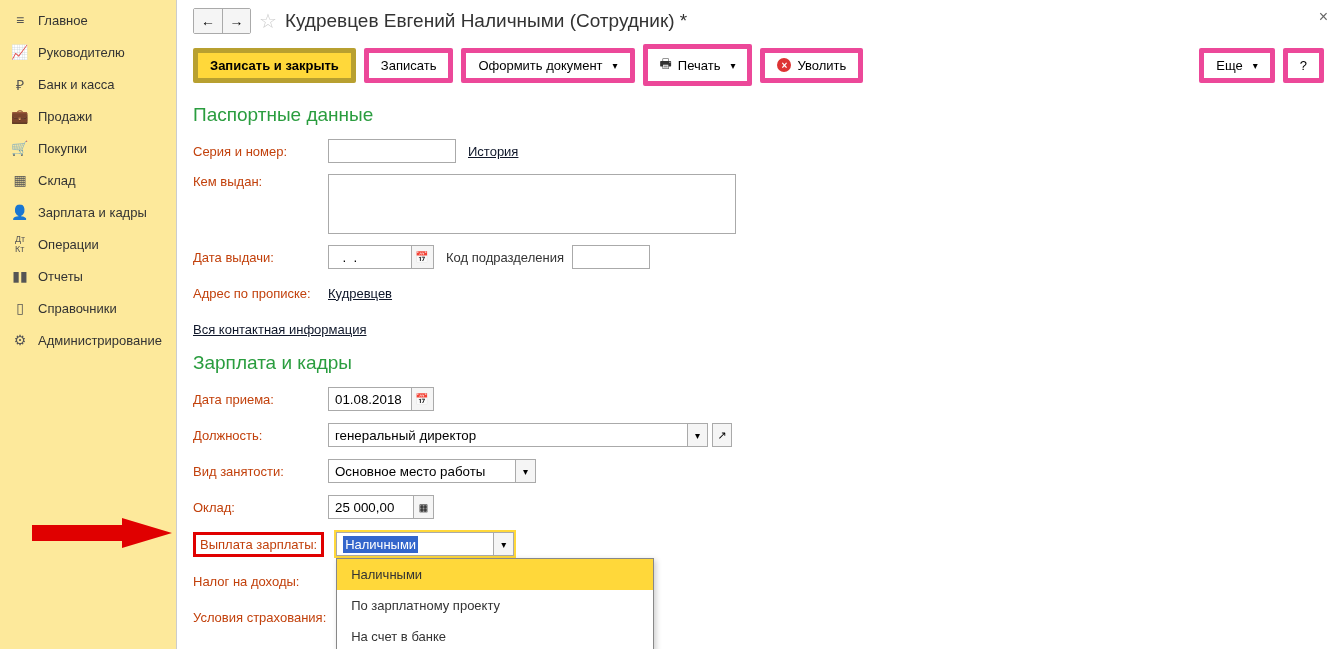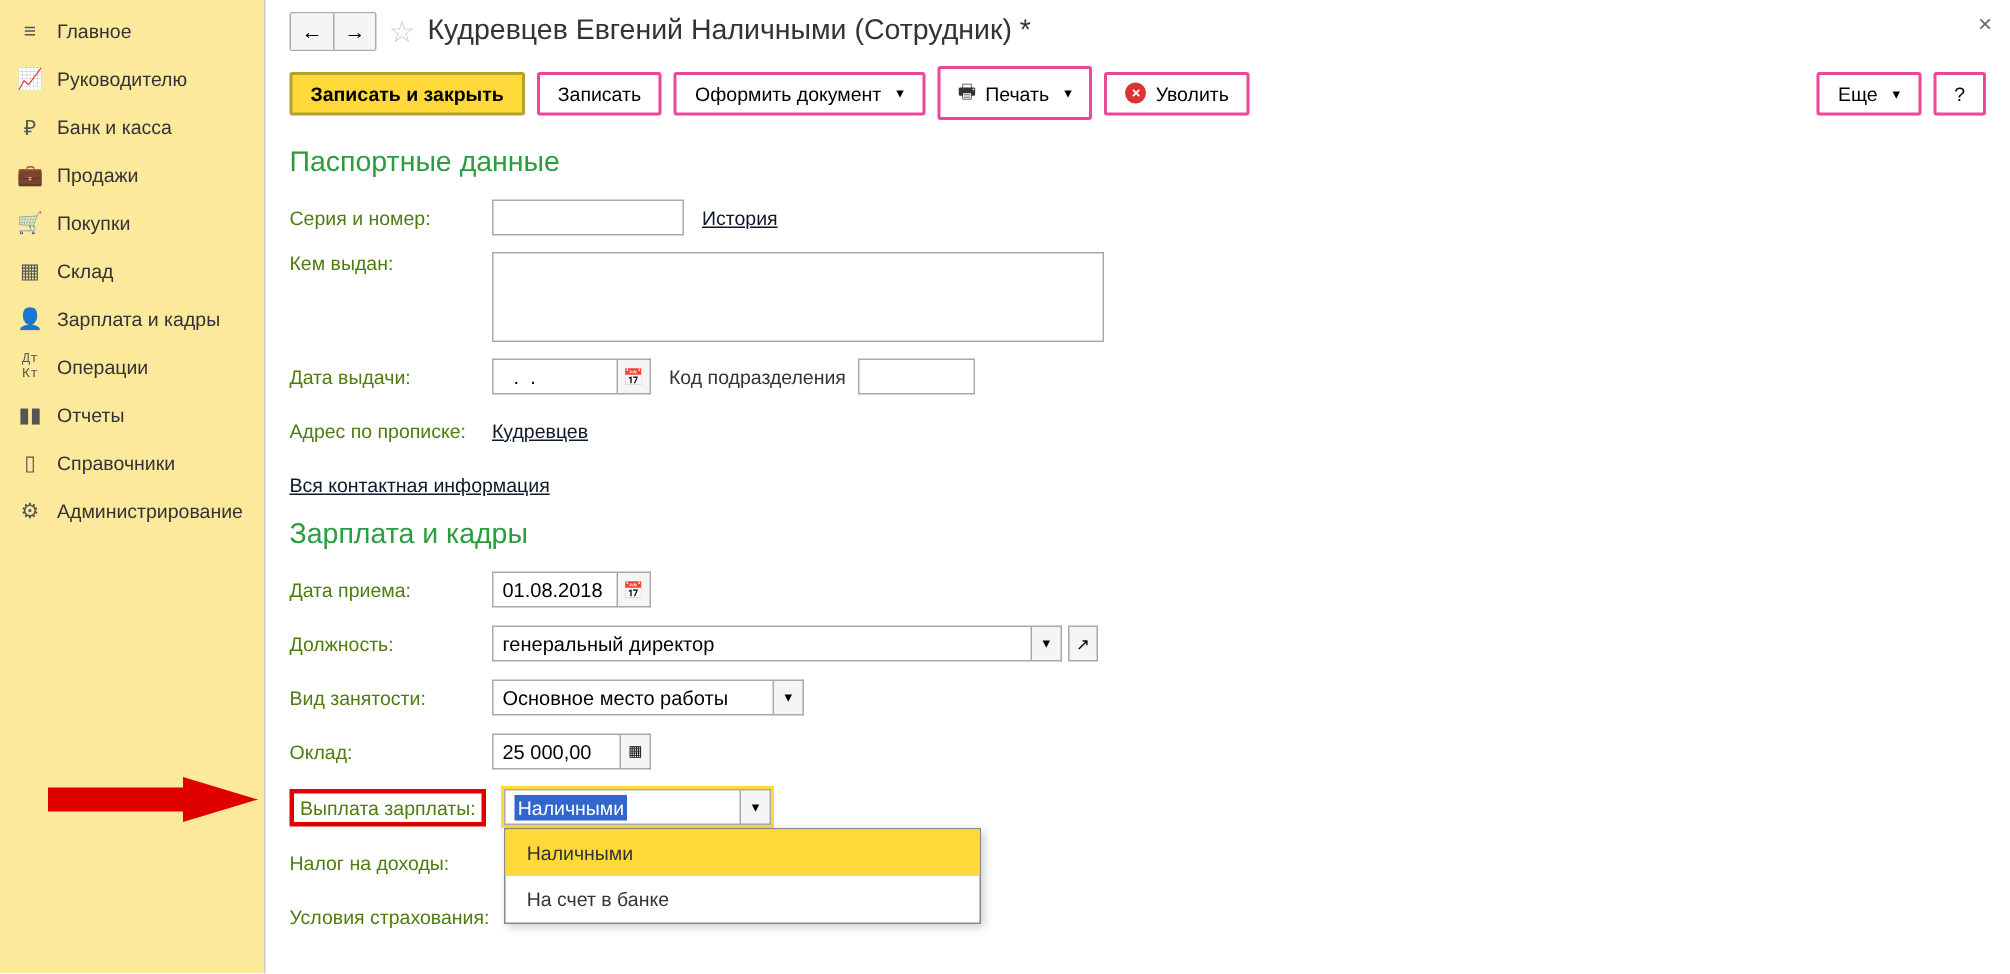--- a/index.html
+++ b/index.html
@@ -10,27 +10,27 @@
 .sidebar-icon { width: 16px; height: 16px; display: inline-flex; align-items: center; justify-content: center; font-size: 14px; color: #555; }
 .main { flex: 1; position: relative; padding: 8px 16px; }
 .header { display: flex; align-items: center; gap: 8px; margin-bottom: 10px; }
 .nav-btns { display: flex; border: 1px solid #aaa; border-radius: 2px; }
 .nav-btn { width: 28px; height: 24px; display: flex; align-items: center; justify-content: center; background: #f5f5f5; cursor: pointer; border: none; font-size: 14px; }
 .nav-btn + .nav-btn { border-left: 1px solid #aaa; }
 .star { font-size: 20px; color: #ccc; cursor: pointer; }
 .title { font-size: 19px; color: #333; }
 .close-btn { position: absolute; right: 12px; top: 8px; font-size: 16px; cursor: pointer; color: #666; background: none; border: none; }
 .toolbar { display: flex; gap: 8px; margin-bottom: 18px; align-items: center; }
-.btn { border: 2px solid #ec4899; background: #fff; padding: 5px 12px; cursor: pointer; border-radius: 2px; font-size: 13px; display: inline-flex; align-items: center; gap: 6px; }
+.btn { border: 5px solid #ec4899; background: #fff; padding: 5px 12px; cursor: pointer; border-radius: 2px; font-size: 13px; display: inline-flex; align-items: center; gap: 6px; }
 .btn-primary { background: #ffd83a; border-color: #b8a030; font-weight: bold; }
 .btn-dropdown::after { content: "▾"; font-size: 10px; margin-left: 4px; }
 .right-toolbar { position: absolute; right: 16px; top: 48px; display: flex; gap: 8px; }
 .section-title { color: #2a9d3f; font-size: 19px; margin-bottom: 12px; }
 .form-row { display: flex; align-items: center; margin-bottom: 10px; min-height: 26px; }
-.form-label { width: 135px; color: #4d7c0f; }
+.form-label { width: 135px; color: #c2410c; }
 .text-input { border: 1px solid #aaa; padding: 3px 6px; height: 24px; background: #fff; }
 .textarea { border: 1px solid #aaa; padding: 3px 6px; width: 408px; height: 60px; resize: none; }
 .link { color: #0f172a; text-decoration: underline; cursor: pointer; }
 .date-input { display: flex; align-items: center; }
 .date-field { width: 84px; border: 1px solid #aaa; padding: 3px 6px; height: 24px; }
 .date-btn { width: 22px; height: 24px; border: 1px solid #aaa; border-left: none; background: #f5f5f5; cursor: pointer; font-size: 11px; }
 .combo { display: flex; align-items: center; }
 .combo-field { border: 1px solid #aaa; padding: 3px 6px; height: 24px; }
 .combo-btn { width: 20px; height: 24px; border: 1px solid #aaa; border-left: none; background: #f5f5f5; cursor: pointer; font-size: 10px; }
 .combo-ext { width: 20px; height: 24px; border: 1px solid #aaa; margin-left: 4px; background: #f5f5f5; cursor: pointer; font-size: 11px; }
@@ -72,21 +72,21 @@
       </div>
     <div class="sidebar-item">
         <span class="sidebar-icon">▦</span>
         <span>Склад</span>
       </div>
     <div class="sidebar-item">
         <span class="sidebar-icon">👤</span>
         <span>Зарплата и кадры</span>
       </div>
     <div class="sidebar-item">
-        <span class="sidebar-icon" style="font-size:9px;font-family:Liberation Mono, monospace;">Дт<br>Кт</span>
+        <span class="sidebar-icon" style="font-size:9px;">Дт<br>Кт</span>
         <span>Операции</span>
       </div>
     <div class="sidebar-item">
         <span class="sidebar-icon">▮▮</span>
         <span>Отчеты</span>
       </div>
     <div class="sidebar-item">
         <span class="sidebar-icon">▯</span>
         <span>Справочники</span>
       </div>
@@ -200,20 +200,21 @@
         <span class="form-label" style="width:auto;">Выплата зарплаты:</span>
       </span>
       <span style="width:10px;"></span>
       <div class="combo dropdown-open" style="border:2px solid #ffd83a;">
         <div class="combo-field" style="width:158px; display:flex; align-items:center;">
             <span class="selected-text">Наличными</span>
           </div>
         <button class="combo-btn">▾</button>
         <div class="dropdown-list">
           <div class="dropdown-item selected">Наличными</div>
+          <div class="dropdown-item">По зарплатному проекту</div>
           <div class="dropdown-item">На счет в банке</div>
         </div>
       </div>
     </div>
 
     <div class="form-row">
       <span class="form-label">Налог на доходы:</span>
     </div>
     <div class="form-row">
       <span class="form-label" style="width:145px;">Условия страхования:</span>

